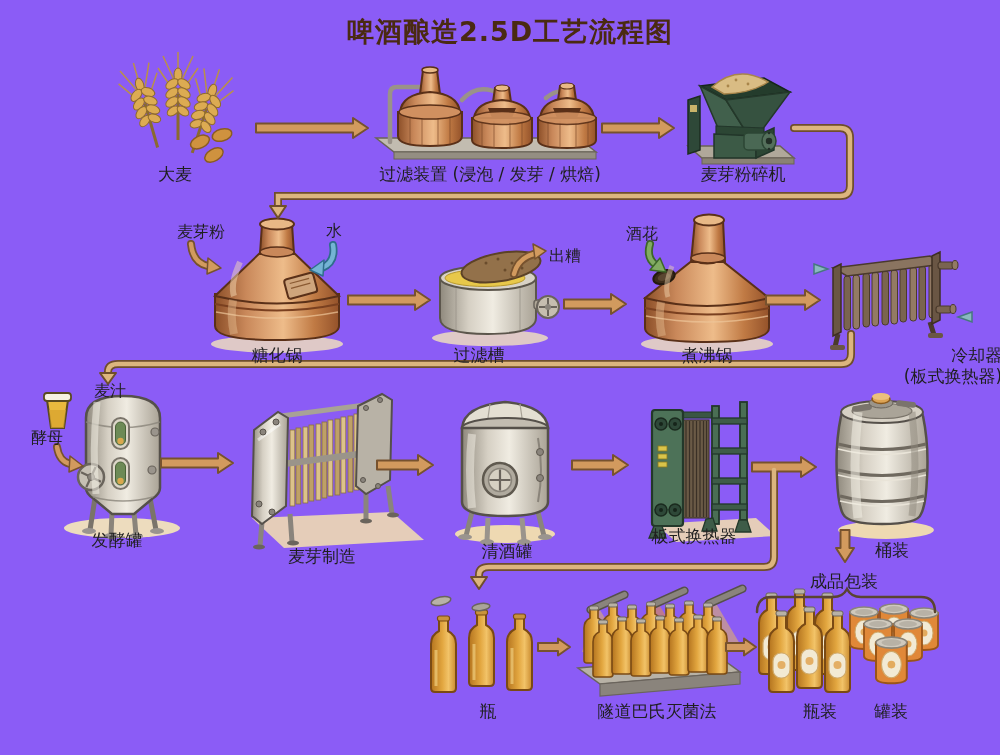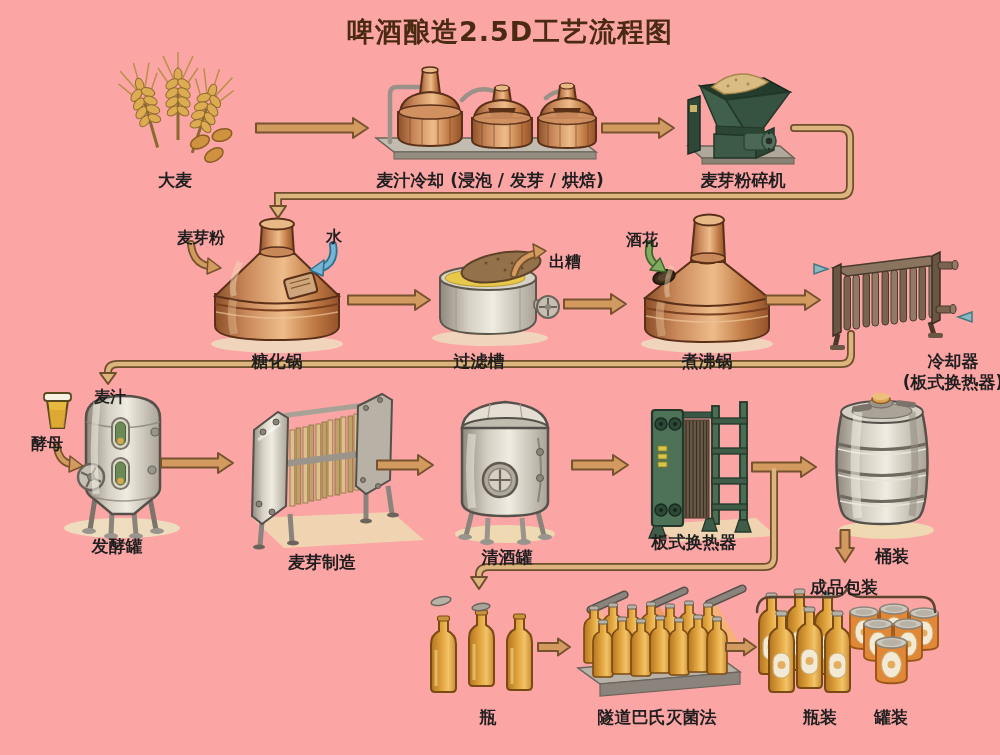--- a/index.html
+++ b/index.html
@@ -1,22 +1,22 @@
 <!DOCTYPE html>
 <html><head>
 <meta charset="utf-8">
 <style>
   html,body{margin:0;padding:0;}
-  .canvas{position:relative;width:1000px;height:755px;background:#fca5a5;overflow:hidden;
+  .canvas{position:relative;width:1000px;height:755px;background:#8b5cf6;overflow:hidden;
           font-family:"DejaVu Sans","Liberation Sans",sans-serif;}
   .art{position:absolute;left:0;top:0;}
   .title{position:absolute;left:510px;top:14px;transform:translateX(-50%);
          font-size:27px;font-weight:800;color:#4a2a12;white-space:nowrap;letter-spacing:1px;}
-  .lbl{position:absolute;transform:translateX(-50%);font-size:17px;font-weight:700;
-       color:#1f1f1f;white-space:nowrap;text-align:center;line-height:21px;margin-top:6px;}
+  .lbl{position:absolute;transform:translateX(-50%);font-size:17px;font-weight:400;
+       color:#1f1f1f;white-space:nowrap;text-align:right;line-height:21px;}
   .lbl.sm{font-size:16px;}
 </style>
 </head>
 <body>
 
 <div class="canvas">
 
 <svg class="art" width="1000" height="755" viewBox="0 0 1000 755">
   <defs>
     <linearGradient id="gCopper" x1="0" y1="0" x2="1" y2="0">
@@ -470,21 +470,21 @@
     <path d="M514,274 Q518,258 534,254" stroke="#d29a5e" stroke-width="4.5" fill="none" stroke-linecap="round"></path>
     <path d="M533,244 L546,251 L535,259 Z" fill="#d29a5e" stroke="#77522e" stroke-width="1.5" stroke-linejoin="round"></path>
   </g>
 
   <path d="M757,612 Q757,597 771,597 H833 Q843,597 847,589 Q851,597 861,597 H921 Q935,597 935,612" stroke="#5a4430" stroke-width="2.5" fill="none" stroke-linecap="round"></path>
 </svg>
 
 <div class="title">啤酒酿造2.5D工艺流程图</div>
 
 <div class="lbl" style="left:175px;top:164px">大麦</div>
-<div class="lbl" style="left:490px;top:164px">麦汁冷却 (浸泡 / 发芽 / 烘焙)</div>
+<div class="lbl" style="left:490px;top:164px">过滤装置 (浸泡 / 发芽 / 烘焙)</div>
 <div class="lbl" style="left:743px;top:164px">麦芽粉碎机</div>
 
 <div class="lbl sm" style="left:201px;top:221px">麦芽粉</div>
 <div class="lbl sm" style="left:334px;top:220px">水</div>
 <div class="lbl" style="left:277px;top:345px">糖化锅</div>
 <div class="lbl sm" style="left:565px;top:245px">出糟</div>
 <div class="lbl" style="left:479px;top:345px">过滤槽</div>
 <div class="lbl sm" style="left:642px;top:223px">酒花</div>
 <div class="lbl" style="left:707px;top:345px">煮沸锅</div>
 <div class="lbl" style="left:953px;top:345px">

